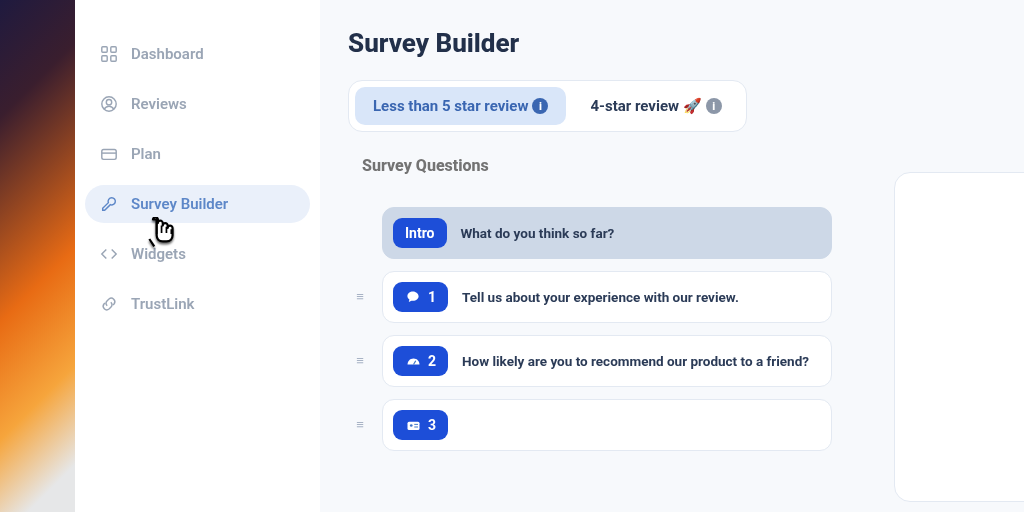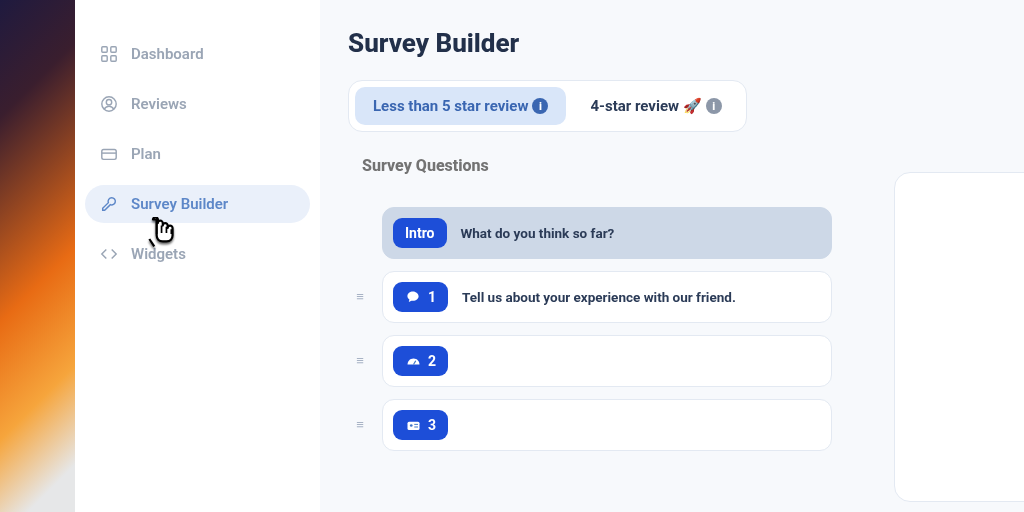--- a/index.html
+++ b/index.html
@@ -241,20 +241,29 @@
     <div class="sidebar-item">
       <span class="icon">
         <svg viewBox="0 0 20 20" width="18" height="18">
             <polyline points="7 5 2 10 7 15"></polyline>
             <polyline points="13 5 18 10 13 15"></polyline>
           </svg>
       </span>
       <span>Widgets</span>
     </div>
 
+    <div class="sidebar-item">
+      <span class="icon">
+        <svg viewBox="0 0 20 20" width="18" height="18">
+            <path d="M8 12a4 4 0 0 1 0-5.6l2-2a4 4 0 0 1 5.6 5.6l-1.2 1.2"></path>
+            <path d="M12 8a4 4 0 0 1 0 5.6l-2 2a4 4 0 0 1-5.6-5.6l1.2-1.2"></path>
+          </svg>
+      </span>
+      <span>TrustLink</span>
+    </div>
   </nav>
 
   <main class="main">
     <h1 class="page-title">Survey Builder</h1>
 
     <div class="tabs">
       <div class="tab active">
         <span>Less than 5 star review</span>
         <span class="info-badge">i</span>
       </div>
@@ -283,36 +292,37 @@
         <span class="drag-handle">≡</span>
         <div class="q-card">
           <span class="q-badge">
             <span class="bicon">
               <svg viewBox="0 0 20 20" width="14" height="14" fill="#fff">
                   <path d="M10 2C5.6 2 2 4.9 2 8.5c0 2 1.1 3.8 2.9 5L4 17l3.8-1.7c.7.1 1.4.2 2.2.2 4.4 0 8-2.9 8-6.5S14.4 2 10 2z"></path>
                 </svg>
             </span>
             <span>1</span>
           </span>
-          <span class="q-text">Tell us about your experience with our friend.</span>
+          <span class="q-text">Tell us about your experience with our review.</span>
         </div>
       </div>
 
       <div class="q-row">
         <span class="drag-handle">≡</span>
         <div class="q-card">
           <span class="q-badge">
             <span class="bicon">
               <svg viewBox="0 0 20 20" width="15" height="15" fill="#fff">
                   <path d="M2 14c0-4 3-8 8-8s8 4 8 8H2z"></path>
                   <line x1="10" y1="14" x2="13" y2="9" stroke="#3e75c8" stroke-width="1.6"></line>
                 </svg>
             </span>
             <span>2</span>
           </span>
+          <span class="q-text">How likely are you to recommend our product to a friend?</span>
         </div>
       </div>
 
       <div class="q-row">
         <span class="drag-handle">≡</span>
         <div class="q-card">
           <span class="q-badge">
             <span class="bicon">
               <svg viewBox="0 0 20 20" width="15" height="15" fill="#fff">
                   <rect x="2" y="5" width="16" height="11" rx="2"></rect>

